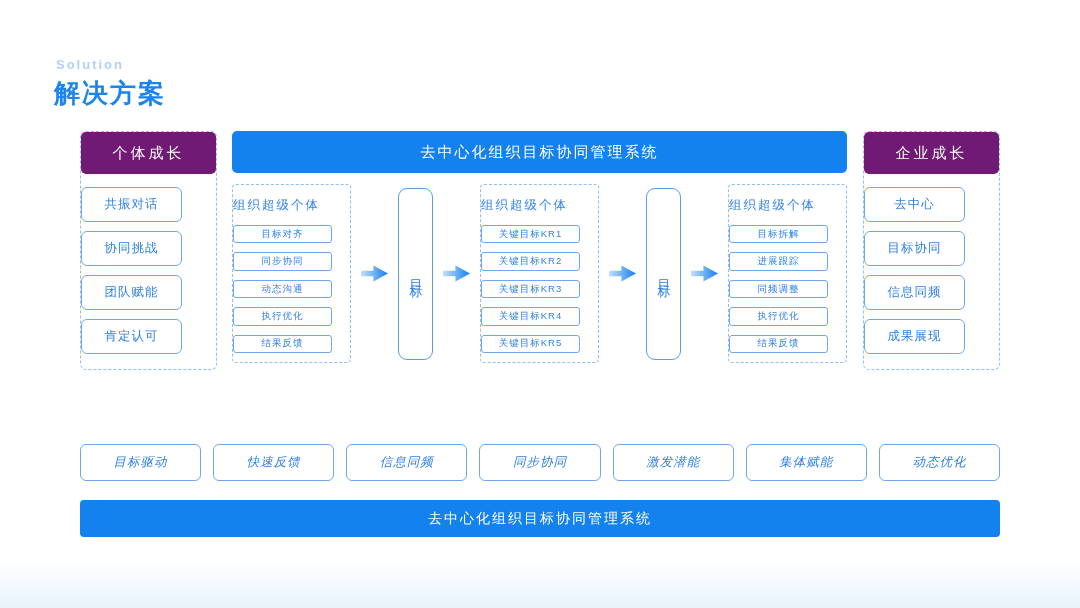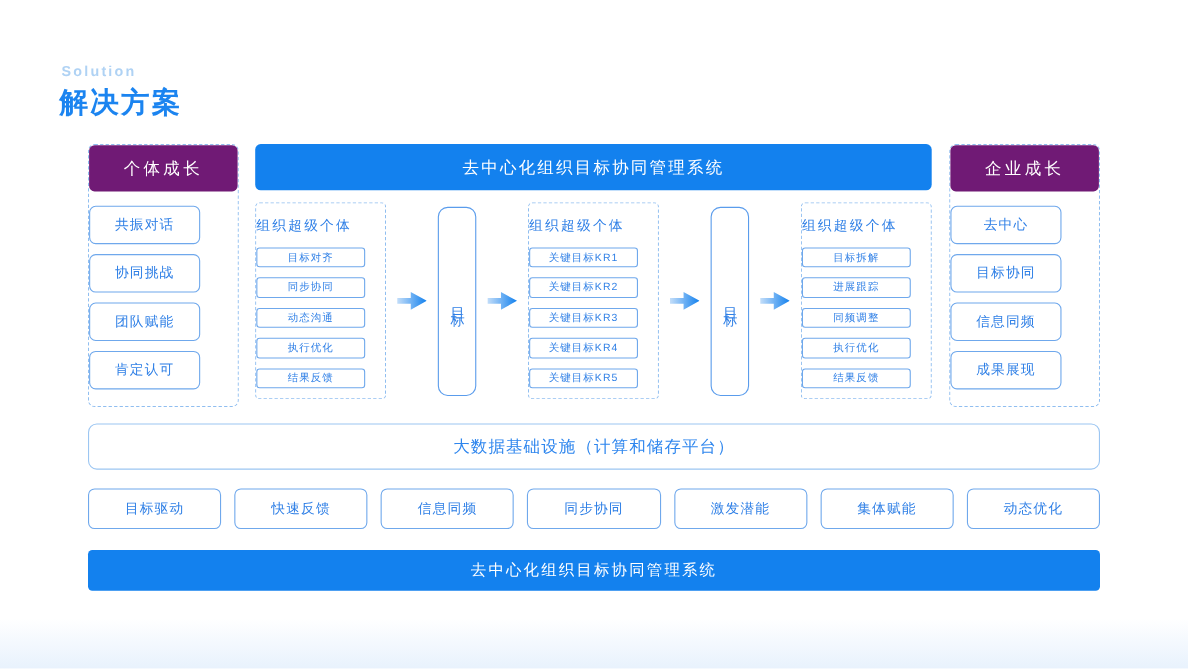--- a/index.html
+++ b/index.html
@@ -163,21 +163,21 @@
     display: flex; gap: 12px;
   }
   .cap {
     flex: 1;
     border: 1px solid #6FA8EC;
     border-radius: 6px;
     background: #ffffff;
     color: #2E7FE6;
     font-size: 12.5px;
     letter-spacing: 1px;
-    display: flex; align-items: center; justify-content: center;
+    display: flex; align-items: center; justify-content: center; font-style: italic;
   }
 
   
   .footer-bar {
     position: absolute;
     left: 80px; top: 500px;
     width: 920px; height: 37px;
     background: #1381EE;
     border-radius: 4px;
     color: #ffffff;
@@ -264,21 +264,20 @@
   <section class="side-col right">
     <div class="col-header">企业成长</div>
     <div class="col-items">
       <div class="pill">去中心</div>
       <div class="pill">目标协同</div>
       <div class="pill">信息同频</div>
       <div class="pill">成果展现</div>
     </div>
   </section>
 
-  <div class="infra">大数据基础设施（计算和储存平台）</div>
 
   <div class="caps">
     <div class="cap">目标驱动</div>
     <div class="cap">快速反馈</div>
     <div class="cap">信息同频</div>
     <div class="cap">同步协同</div>
     <div class="cap">激发潜能</div>
     <div class="cap">集体赋能</div>
     <div class="cap">动态优化</div>
   </div>

